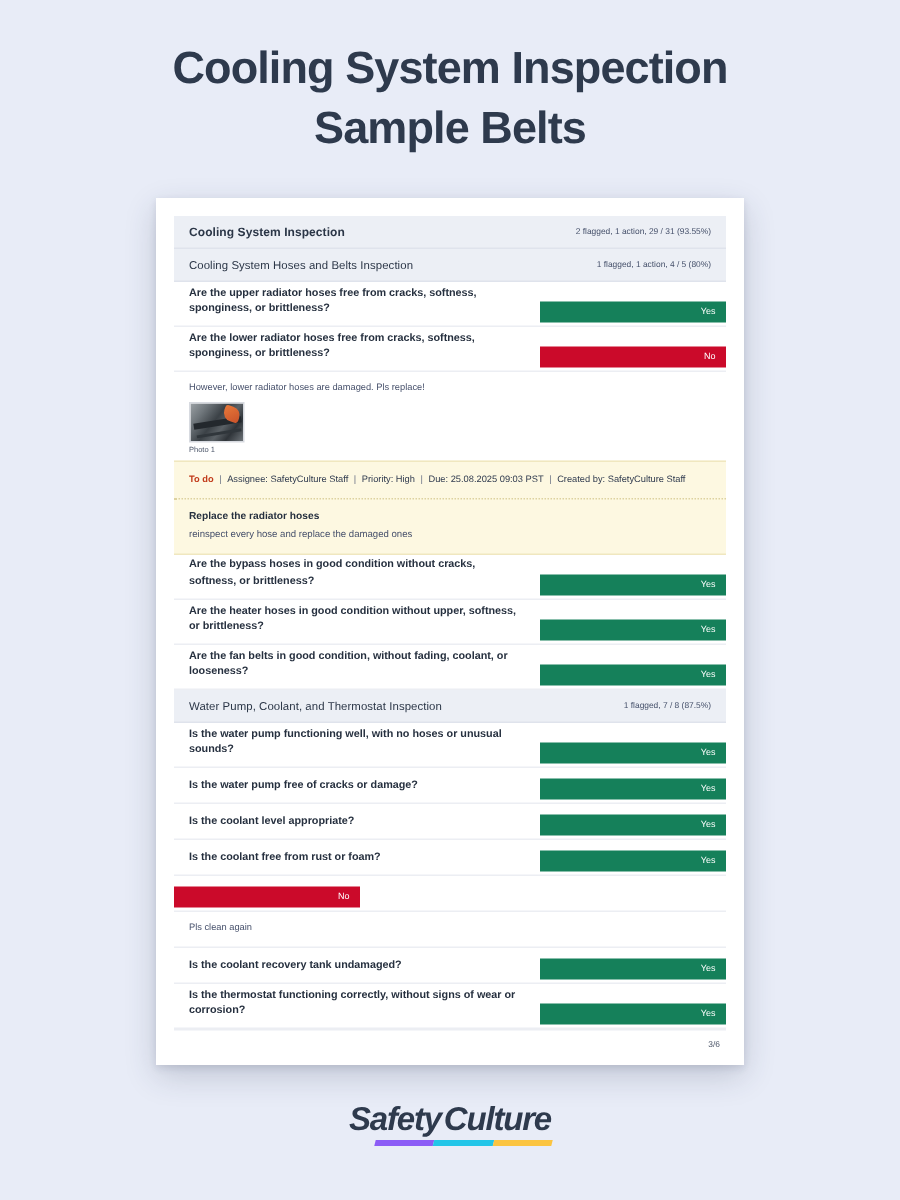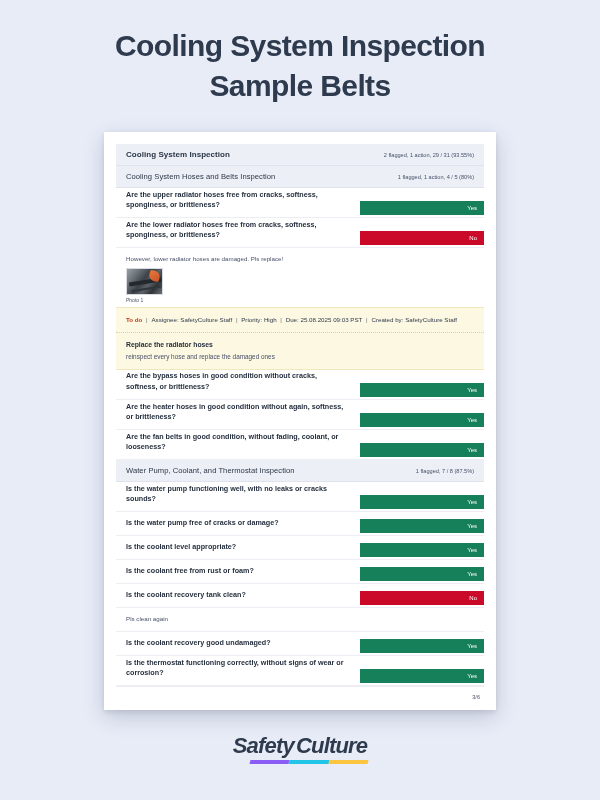--- a/index.html
+++ b/index.html
@@ -269,63 +269,62 @@
         <div class="action-title">Replace the radiator hoses</div>
         <div class="action-desc">reinspect every hose and replace the damaged ones</div>
       </div>
 
       <div class="q-row">
         <div class="q-text">Are the bypass hoses in good condition without cracks, softness, or brittleness?</div>
         <div class="q-ans yes">Yes</div>
       </div>
 
       <div class="q-row">
-        <div class="q-text">Are the heater hoses in good condition without again, softness, or brittleness?</div>
+        <div class="q-text">Are the heater hoses in good condition without upper, softness, or brittleness?</div>
         <div class="q-ans yes">Yes</div>
       </div>
 
       <div class="q-row">
         <div class="q-text">Are the fan belts in good condition, without fading, coolant, or looseness?</div>
         <div class="q-ans yes">Yes</div>
       </div>
 
       <div class="section-row sub">
         <div class="stitle">Water Pump, Coolant, and Thermostat Inspection</div>
         <div class="sscore">1 flagged, 7 / 8 (87.5%)</div>
       </div>
 
       <div class="q-row">
-        <div class="q-text">Is the water pump functioning well, with no leaks or cracks sounds?</div>
+        <div class="q-text">Is the water pump functioning well, with no hoses or unusual sounds?</div>
         <div class="q-ans yes">Yes</div>
       </div>
 
       <div class="q-row">
         <div class="q-text">Is the water pump free of cracks or damage?</div>
         <div class="q-ans yes">Yes</div>
       </div>
 
       <div class="q-row">
         <div class="q-text">Is the coolant level appropriate?</div>
         <div class="q-ans yes">Yes</div>
       </div>
 
       <div class="q-row">
         <div class="q-text">Is the coolant free from rust or foam?</div>
         <div class="q-ans yes">Yes</div>
       </div>
 
       <div class="q-row">
-        <div class="q-text">Is the coolant recovery tank clean?</div>
         <div class="q-ans no">No</div>
       </div>
 
       <div class="note-row">Pls clean again</div>
 
       <div class="q-row">
-        <div class="q-text">Is the coolant recovery good undamaged?</div>
+        <div class="q-text">Is the coolant recovery tank undamaged?</div>
         <div class="q-ans yes">Yes</div>
       </div>
 
       <div class="q-row">
         <div class="q-text">Is the thermostat functioning correctly, without signs of wear or corrosion?</div>
         <div class="q-ans yes">Yes</div>
       </div>
 
       <div class="sheet-footer">
         <div class="pno">3/6</div>

